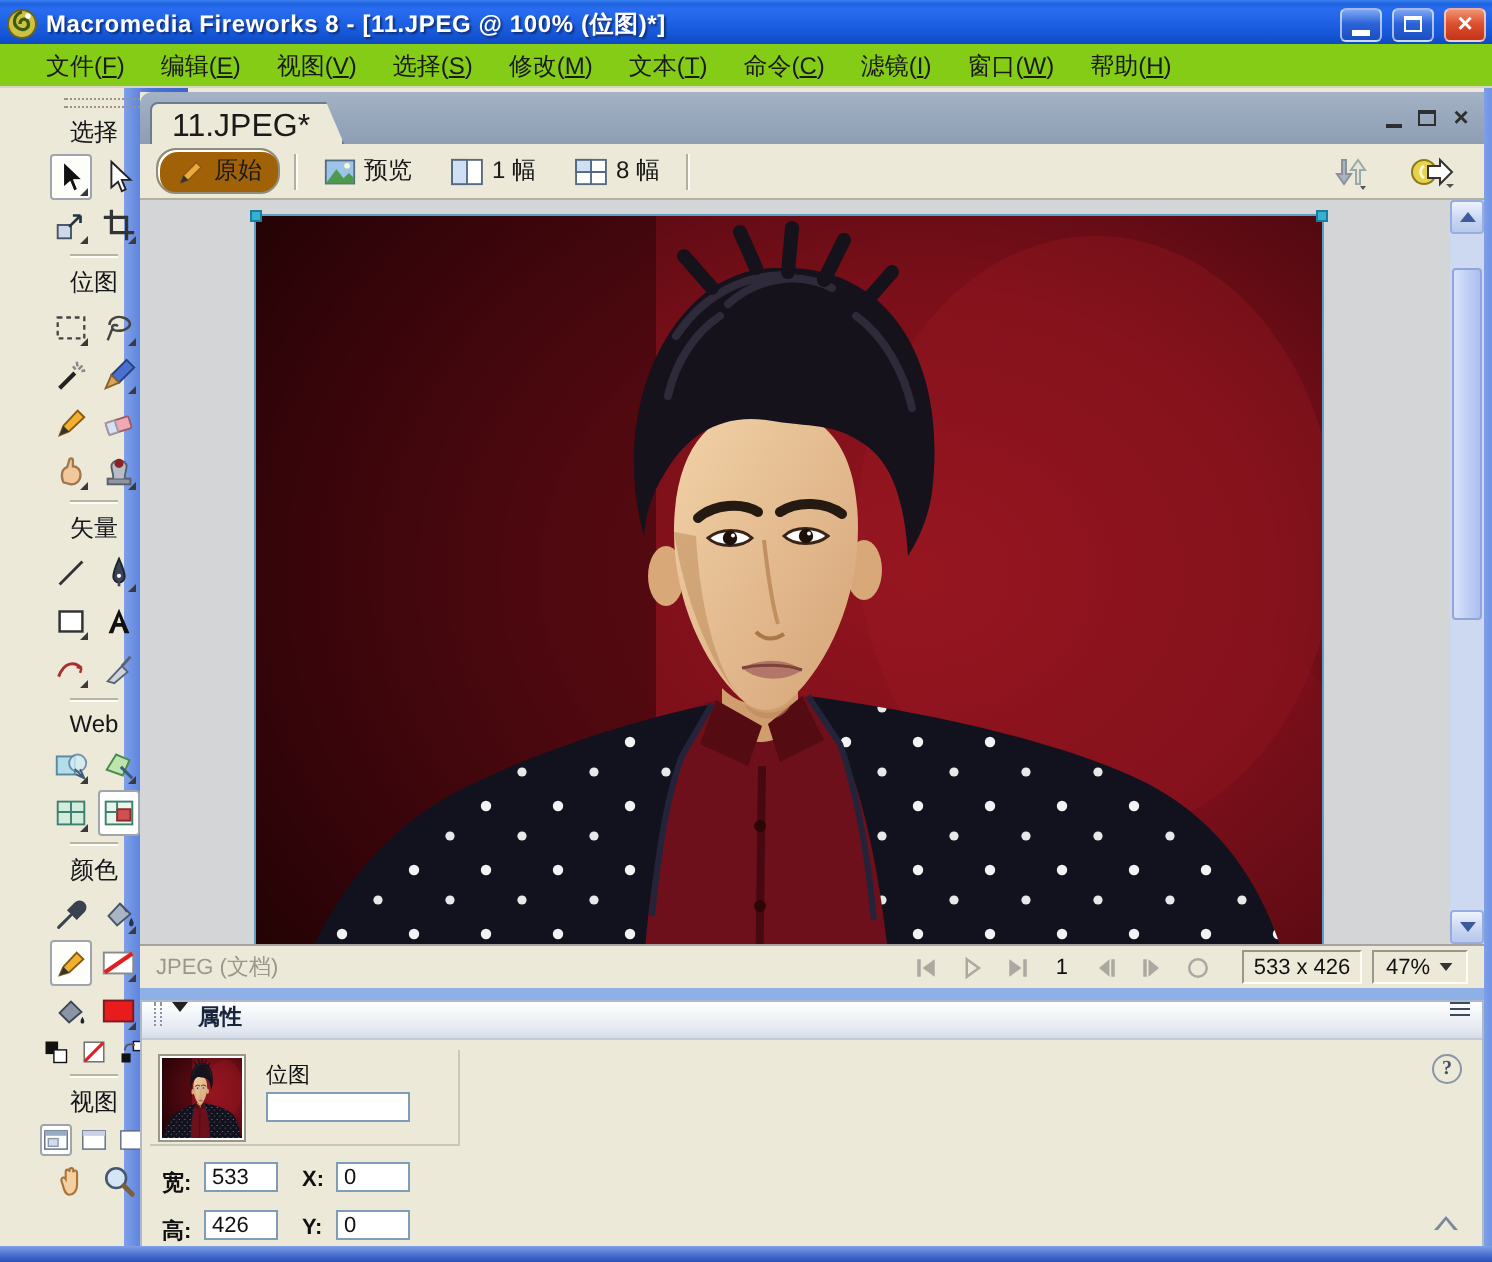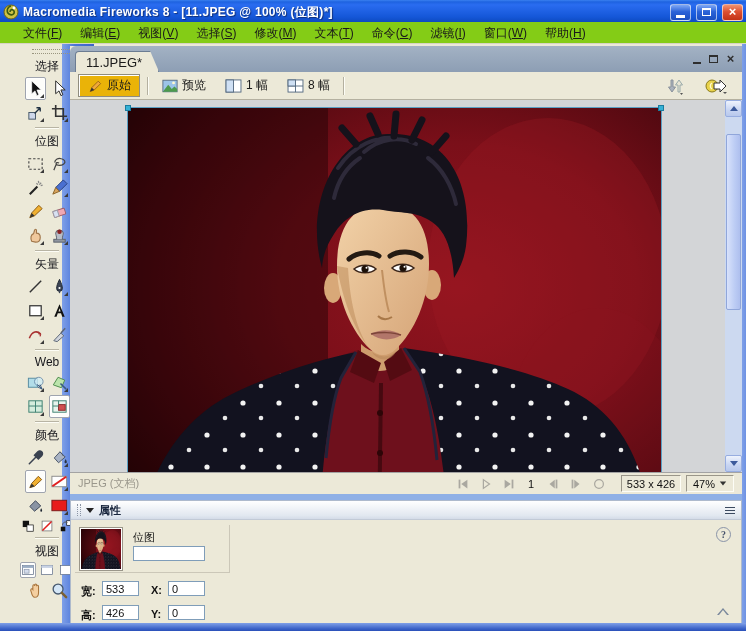--- a/index.html
+++ b/index.html
@@ -37,28 +37,28 @@
   .tool.small{width:17px;height:16px;}
   .tool.small svg{width:14px;height:14px;}
   .tool svg{width:19px;height:19px;}
   .tool .corner{position:absolute;right:1px;bottom:1px;width:0;height:0;border-left:4px solid transparent;border-bottom:4px solid #3a3a3a;}
   
   .blue-v{background:linear-gradient(90deg,#7fa0e8,#4a74d8 40%,#3c63c8);}
   .blue-h{background:linear-gradient(180deg,#7fa0e8,#3c63c8 70%,#2a50b8);}
   
   #docwin{left:70px;top:46px;width:672px;height:448px;background:#ece9d8;}
   #tabstrip{left:0;top:0;width:672px;height:26px;background:linear-gradient(180deg,#a3b2c4,#8d9eb4);border-radius:6px 0 0 0;}
-  #doc-tab{position:absolute;left:5px;top:5px;height:21px;background:#ece9d8;border:1px solid #6b7c92;border-bottom:none;padding:3px 16px 0 10px;font-size:13px;border-radius:4px 2px 0 0;clip-path:polygon(0 0,calc(100% - 9px) 0,100% 100%,0 100%);}
+  #doc-tab{position:absolute;left:5px;top:5px;height:21px;background:#ece9d8;border:1px solid #6b7c92;border-bottom:none;padding:3px 16px 0 10px;font-size:16px;border-radius:4px 2px 0 0;clip-path:polygon(0 0,calc(100% - 9px) 0,100% 100%,0 100%);}
   .docctl{position:absolute;top:6px;width:15px;height:14px;display:flex;align-items:center;justify-content:center;color:#2e2e2e;}
   .docctl .bar{width:8px;height:2px;background:#2e2e2e;margin-top:7px;}
   .docctl .box{width:9px;height:8px;border:1px solid #2e2e2e;border-top-width:2px;}
   .docctl .x{font-size:13px;font-weight:bold;line-height:12px;}
   #doc-toolbar{left:0;top:26px;width:672px;height:28px;background:#ece9d8;display:flex;align-items:center;padding:0 8px;gap:7px;border-bottom:1px solid #b4b0a0;}
   .tb-btn{display:flex;align-items:center;gap:4px;padding:2px 6px;font-size:12px;white-space:nowrap;}
-  .tb-btn.active{background:#eab308;border:1px solid #8f8d7f;border-radius:0;padding:2px 8px;box-shadow:1px 1px 0 #fff inset;}
+  .tb-btn.active{background:#a16207;border:1px solid #8f8d7f;border-radius:10px;padding:2px 8px;box-shadow:1px 1px 0 #fff inset;}
   .tb-sep{width:0;height:18px;border-left:1px solid #b4b0a0;border-right:1px solid #fdfdf6;}
   .tb-spacer{flex:1;}
   
   #canvas{left:0;top:54px;width:672px;height:372px;background:#d3d5d7;overflow:hidden;}
   #image-wrap{position:absolute;left:58px;top:8px;width:533px;height:426px;}
   #selection{position:absolute;left:-1px;top:-1px;width:535px;height:428px;border:1px solid #5aa0c4;pointer-events:none;}
   .handle{position:absolute;width:6px;height:6px;background:#35b1d6;border:1px solid #1a7c9e;}
   
   #vscroll{position:absolute;right:0;top:0;width:17px;height:372px;background:#ccd9f0;}
   .sb-btn{position:absolute;left:0;width:17px;height:17px;background:linear-gradient(180deg,#eef3fd,#c8d5f2 60%,#b8c8ec);border:1px solid #97ade0;border-radius:2px;display:flex;align-items:center;justify-content:center;}
@@ -67,21 +67,21 @@
   #sb-thumb{position:absolute;left:1px;top:34px;width:15px;height:176px;background:linear-gradient(90deg,#d8e2fb,#bcccf4 60%,#aebfee);border:1px solid #90a6da;border-radius:2px;}
   
   #statusbar{left:0;top:426px;width:672px;height:22px;background:#ece9d8;border-top:1px solid #a3a3a3;display:flex;align-items:center;padding:0 8px;gap:5px;font-size:11px;}
   #doc-type{color:#9a978c;}
   .st-spacer{flex:1;}
   .pb{display:flex;align-items:center;justify-content:center;width:18px;height:16px;}
   #frame-number{margin:0 5px;color:#111;}
   .st-box{height:17px;border:1px solid;border-color:#9a9689 #fdfdf6 #fdfdf6 #9a9689;display:flex;align-items:center;justify-content:center;font-size:11px;color:#111;background:#ece9d8;}
   
   #props{left:70px;top:500px;width:672px;height:123px;background:#ece9d8;border:1px solid #aebacc;border-bottom:none;}
-  #props-header{position:absolute;left:0;top:0;width:670px;height:19px;background:linear-gradient(180deg,#ffffff,#e2e8f0 80%,#d4dce8);display:flex;align-items:center;gap:5px;padding:0 6px;border-bottom:1px solid #c2cad6;}
+  #props-header{position:absolute;left:0;top:0;width:670px;height:19px;background:linear-gradient(180deg,#ffffff,#e2e8f0 80%,#d4dce8);display:flex;gap:5px;padding:0 6px;border-bottom:1px solid #c2cad6;}
   .grip-v{width:4px;height:12px;border-left:1px dotted #8a94a4;border-right:1px dotted #8a94a4;}
   #props-title{font-weight:bold;font-size:11px;color:#18253c;}
   .tri-down{width:0;height:0;border-left:4px solid transparent;border-right:4px solid transparent;border-top:5px solid #222;}
   .ph-spacer{flex:1;}
   .plabel{position:absolute;font-size:11px;color:#111;font-weight:bold;}
   .pfield{position:absolute;height:15px;border:1px solid #7f9db9;background:#fff;font-size:11px;font-family:"Liberation Sans",sans-serif;padding:1px 3px;color:#111;}
   .groupline-r{position:absolute;left:158px;top:24px;width:0;height:48px;border-right:1px solid #cbc7b8;}
   .groupline-b{position:absolute;left:4px;top:71px;width:154px;height:0;border-bottom:1px solid #cbc7b8;}
   #thumb-box{position:absolute;left:8px;top:26px;width:44px;height:44px;background:#fff;border:1px solid #9a9689;padding:1px;}
   #help-btn{position:absolute;right:10px;top:26px;width:15px;height:15px;border:1px solid #8a94a8;border-radius:50%;display:flex;align-items:center;justify-content:center;font-size:10px;font-weight:bold;color:#44506a;font-family:"Liberation Serif",serif;}

